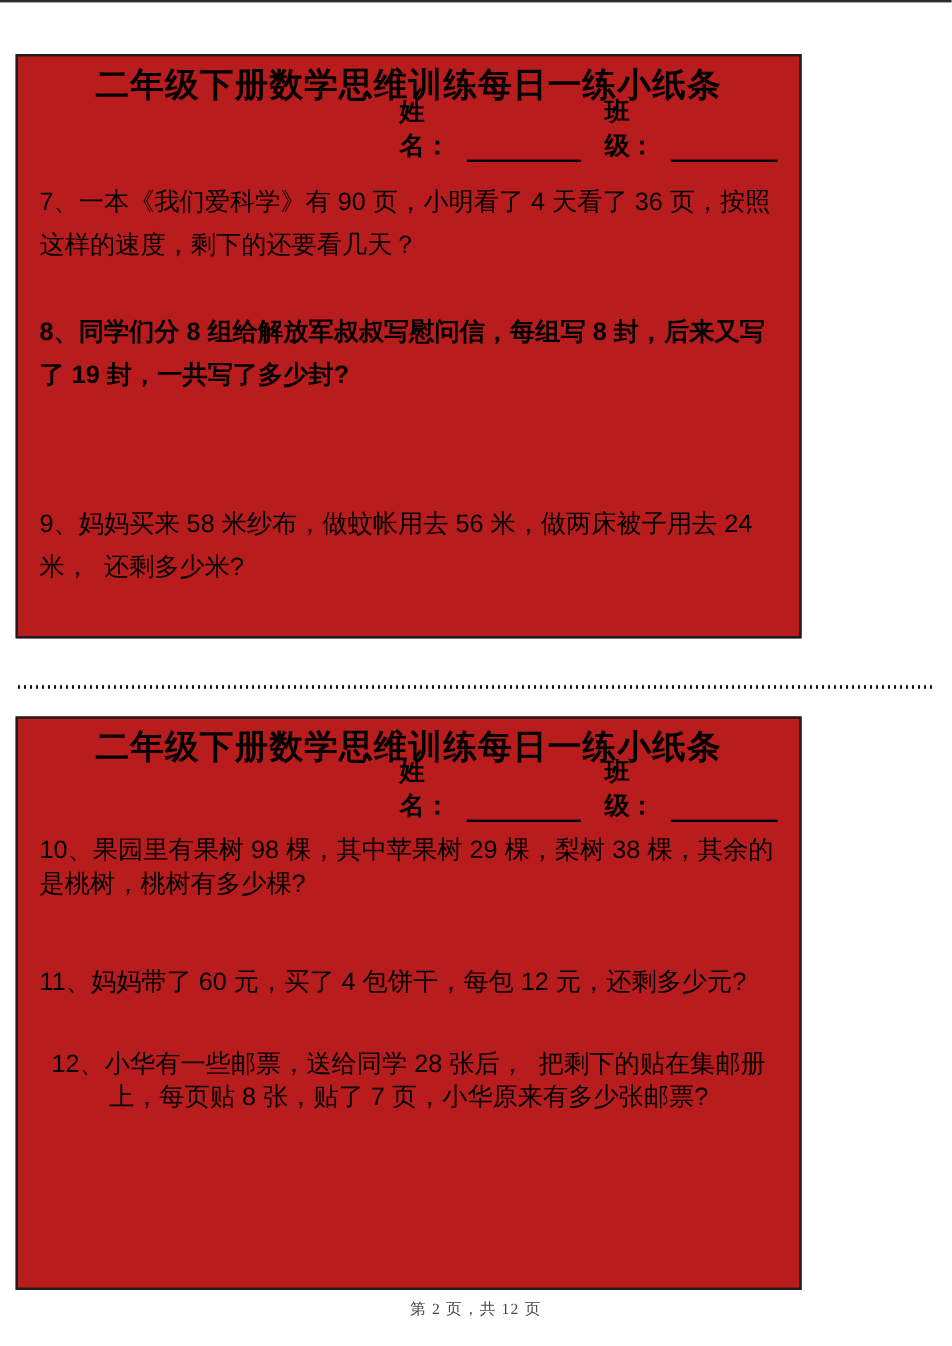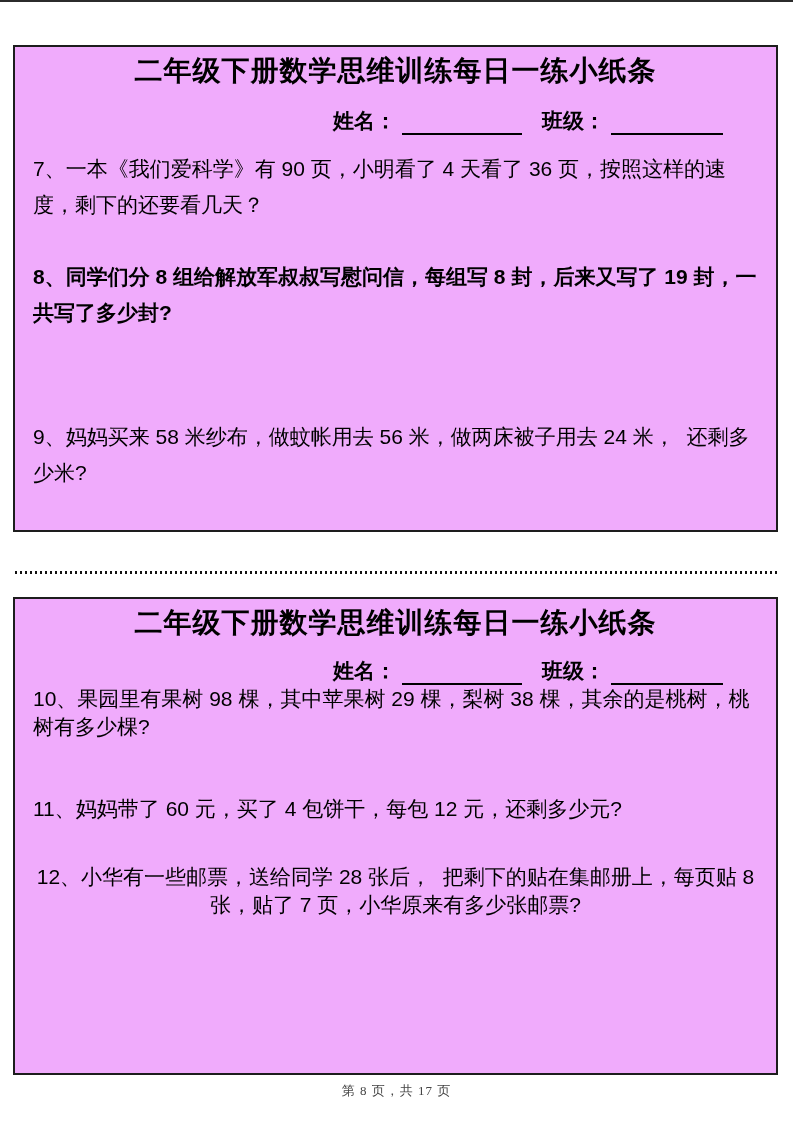--- a/index.html
+++ b/index.html
@@ -10,23 +10,23 @@
     font-family: "Liberation Sans", sans-serif;
     color: #000;
     overflow: hidden;
   }
   .page-top-edge {
     position: absolute; top: 0; left: 0; right: 0;
     height: 2px; background: #2b2b2b;
   }
   .slip {
     position: absolute;
-    left: 13px; width: 765px;
+    left: 13px; width: 655px;
     border: 2px solid #1d1d1d;
-    background: #f0abfc;
+    background: #b91c1c;
     padding: 0 18px;
   }
   .slip-1 { top: 45px; height: 487px; }
   .slip-2 { top: 597px; height: 478px; }
   .title {
     margin-top: 6px;
     text-align: center;
     font-size: 28px;
     font-weight: 700;
     letter-spacing: 1px;
@@ -54,21 +54,21 @@
   .q {
     font-size: 21px;
     color: #000;
     white-space: pre-wrap;
     line-height: 36px;
   }
   .slip-2 .q { line-height: 28px; }
   .slip-1 .q-0 { margin-top: 16px; }
   .slip-1 .q-1 { margin-top: 36px; font-weight: bold; }
   .slip-1 .q-2 { margin-top: 88px; }
-  .slip-2 .q-0 { }
+  .slip-2 .q-0 { margin-top: 10px; }
   .slip-2 .q-1 { margin-top: 54px; }
   .slip-2 .q-2 { margin-top: 40px; text-align: center; }
   .cut-divider {
     position: absolute;
     top: 571px; left: 15px; right: 16px;
     height: 3px;
     background: repeating-linear-gradient(90deg, #111 0px, #111 2px, transparent 2px, transparent 5px);
   }
   .footer {
     position: absolute;
@@ -108,15 +108,15 @@
       <span>姓名：</span>
       <span class="blank blank-name"></span>
       <span class="class-label">班级：</span>
       <span class="blank blank-class"></span>
     </div>
     <div class="q q-0">10、果园里有果树 98 棵，其中苹果树 29 棵，梨树 38 棵，其余的是桃树，桃树有多少棵?</div>
     <div class="q q-1">11、妈妈带了 60 元，买了 4 包饼干，每包 12 元，还剩多少元?</div>
     <div class="q q-2">12、小华有一些邮票，送给同学 28 张后，  把剩下的贴在集邮册上，每页贴 8 张，贴了 7 页，小华原来有多少张邮票?</div>
   </div>
 
-  <div class="footer">第 8 页，共 17 页</div>
+  <div class="footer">第 2 页，共 12 页</div>
 
 </div>
 
 </body></html>

